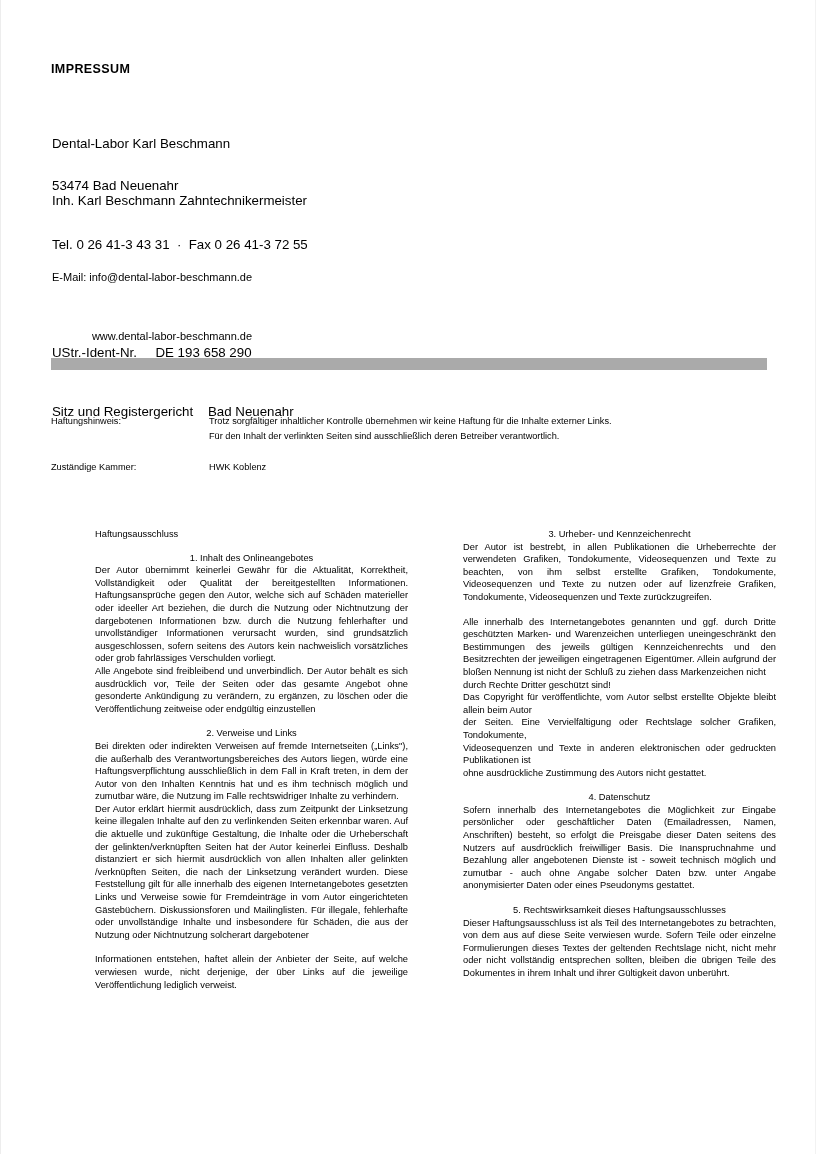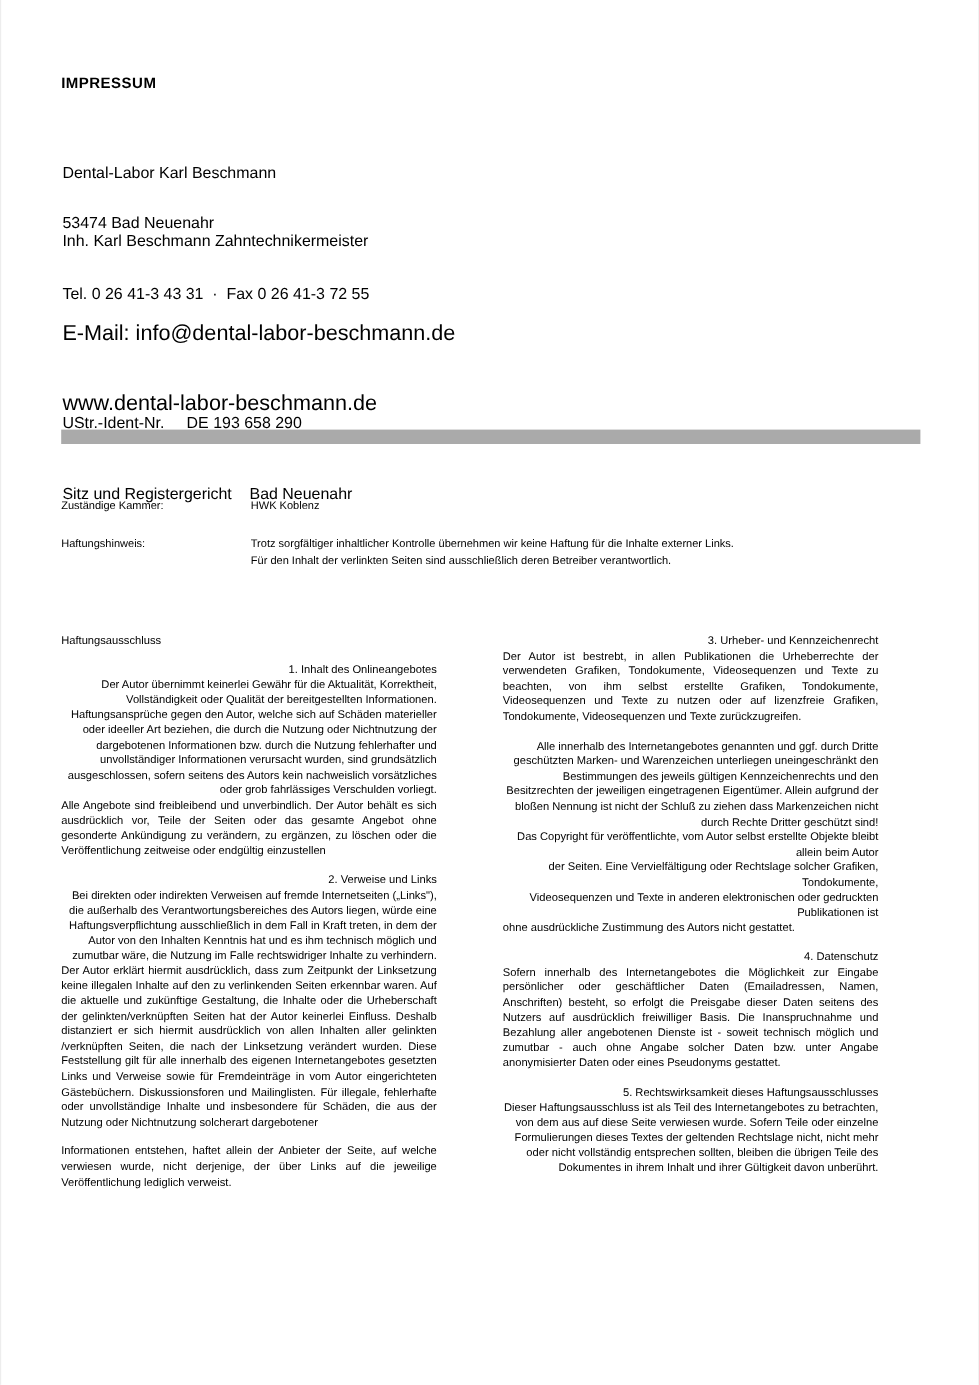--- a/index.html
+++ b/index.html
@@ -48,23 +48,24 @@
     left: 51px;
     top: 137px;
     font-size: 13.3px;
     line-height: 19.5px;
     white-space: pre;
   }
   .contact-block {
     position: absolute;
     left: 51px;
     top: 229px;
-    font-size: 18px;
+    font-size: 11px;
     line-height: 19.5px;
     white-space: pre;
+    text-align: right;
   }
   .registry-block {
     position: absolute;
     left: 51px;
     top: 304px;
     font-size: 13.3px;
     line-height: 19.5px;
     white-space: pre;
   }
 
@@ -111,32 +112,33 @@
     left: 50px;
     top: 528px;
     width: 730px;
   }
   .col {
     position: absolute;
     top: 0;
     width: 313px;
     font-size: 9.3px;
     line-height: 12.6px;
+    margin-left: 44px;
   }
   .col-left  { left: 0; }
   .col-right { left: 368px; }
 
   .para {
     margin: 0 0 12px 0;
     text-align: justify;
   }
-  .para.nogap { margin-bottom: 0; text-align: right; }
+  .para.nogap { margin-bottom: 0; }
   .heading {
     margin: 0 0 0 0;
-    text-align: right;
+    text-align: center;
   }
   .heading-spaced {
     margin: 0 0 11px 0;
     text-align: left;
   }
   .ragged { text-align: left; }
   .tail-para {
     margin: 0;
     text-align: justify;
   }
@@ -164,30 +166,30 @@
   </div>
 
   <div class="registry-block">
     <div>UStr.-Ident-Nr.     DE 193 658 290</div>
     <div>Sitz und Registergericht    Bad Neuenahr</div>
   </div>
 
   <div class="divider-bar" style="background: rgb(170, 170, 170);"></div>
 
   <div class="info-table">
-    <div class="info-row">
-      <div class="info-label">Zuständige Kammer:</div>
-      <div class="info-value">HWK Koblenz</div>
-    </div>
     <div class="info-row">
       <div class="info-label">Haftungshinweis:</div>
       <div class="info-value">
         <span class="vline">Trotz sorgfältiger inhaltlicher Kontrolle übernehmen wir keine Haftung für die Inhalte externer Links.</span>
         <span class="vline">Für den Inhalt der verlinkten Seiten sind ausschließlich deren Betreiber verantwortlich.</span>
       </div>
+    </div>
+    <div class="info-row">
+      <div class="info-label">Zuständige Kammer:</div>
+      <div class="info-value">HWK Koblenz</div>
     </div>
   </div>
 
   <div class="cols">
 
     <div class="col col-left">
       <p class="heading-spaced">Haftungsausschluss</p>
 
       <p class="heading">1. Inhalt des Onlineangebotes</p>
       <p class="para nogap">Der Autor übernimmt keinerlei Gewähr für die Aktualität, Korrektheit, Vollständigkeit oder Qualität der bereitgestellten Informationen. Haftungsansprüche gegen den Autor, welche sich auf Schäden materieller oder ideeller Art beziehen, die durch die Nutzung oder Nichtnutzung der dargebotenen Informationen bzw. durch die Nutzung fehlerhafter und unvollständiger Informationen verursacht wurden, sind grundsätzlich ausgeschlossen, sofern seitens des Autors kein nachweislich vorsätzliches oder grob fahrlässiges Verschulden vorliegt.</p>

